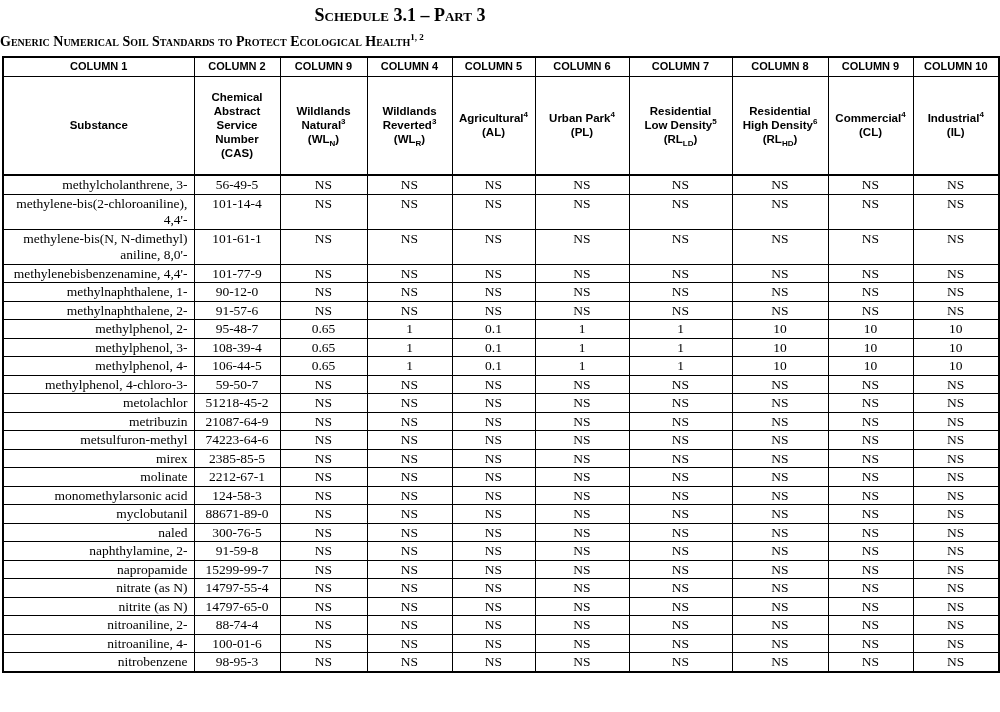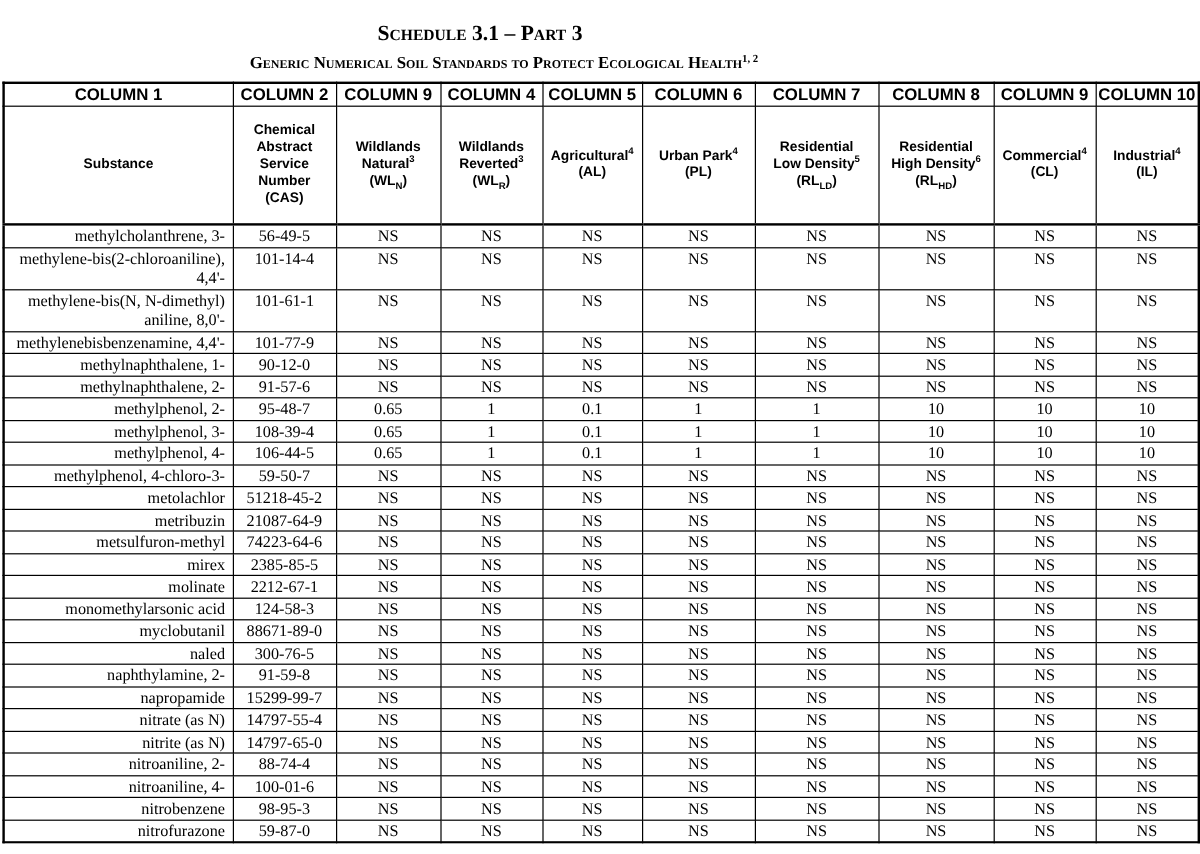--- a/index.html
+++ b/index.html
@@ -2,39 +2,38 @@
 <html><head>
 <meta charset="utf-8">
 <style>
   * { margin: 0; padding: 0; box-sizing: border-box; }
   html, body {
     background: #ffffff;
     width: 1000px;
     font-family: "Liberation Serif", serif;
     color: #000;
   }
-  .page { width: 800px; padding-top: 18px; }
+  .page { width: 800px; padding-top: 6px; }
 
   .title {
     text-align: center;
     font-family: "Liberation Serif", serif;
     font-weight: bold;
     font-variant: small-caps;
     font-size: 18px;
     line-height: 19px;
   }
   .subtitle {
-    text-align: center;
+    text-align: left;
     font-family: "Liberation Serif", serif;
     font-weight: bold;
     font-variant: small-caps;
     font-size: 14px;
     line-height: 15px;
     margin-top: 9px;
-    margin-left: 40px;
   }
   .subtitle sup, .title sup {
     font-variant: normal;
     font-size: 9px;
     vertical-align: super;
     line-height: 0;
   }
 
   table.std {
     border-collapse: collapse;
@@ -56,21 +55,21 @@
   col.c5  { width: 83px; }
   col.c6  { width: 94px; }
   col.c7  { width: 103px; }
   col.c8  { width: 96px; }
   col.c9  { width: 85px; }
   col.c10 { width: 86px; }
 
   tr.colnum-row th {
     font-family: "Liberation Sans", sans-serif;
     font-weight: bold;
-    font-size: 14px;
+    font-size: 11px;
     height: 19px;
     line-height: 17px;
     text-align: center;
     vertical-align: middle;
   }
   tr.label-row th {
     font-family: "Liberation Sans", sans-serif;
     font-weight: bold;
     font-size: 11.5px;
     line-height: 14px;
@@ -477,27 +476,15 @@
           <td class="cas">98-95-3</td>
           <td class="val">NS</td>
           <td class="val">NS</td>
           <td class="val">NS</td>
           <td class="val">NS</td>
           <td class="val">NS</td>
           <td class="val">NS</td>
           <td class="val">NS</td>
           <td class="val">NS</td>
         </tr>
-        <tr>
-          <td class="substance">nitrofurazone</td>
-          <td class="cas">59-87-0</td>
-          <td class="val">NS</td>
-          <td class="val">NS</td>
-          <td class="val">NS</td>
-          <td class="val">NS</td>
-          <td class="val">NS</td>
-          <td class="val">NS</td>
-          <td class="val">NS</td>
-          <td class="val">NS</td>
-        </tr>
       </tbody>
   </table>
 </div>
 
 </body></html>

